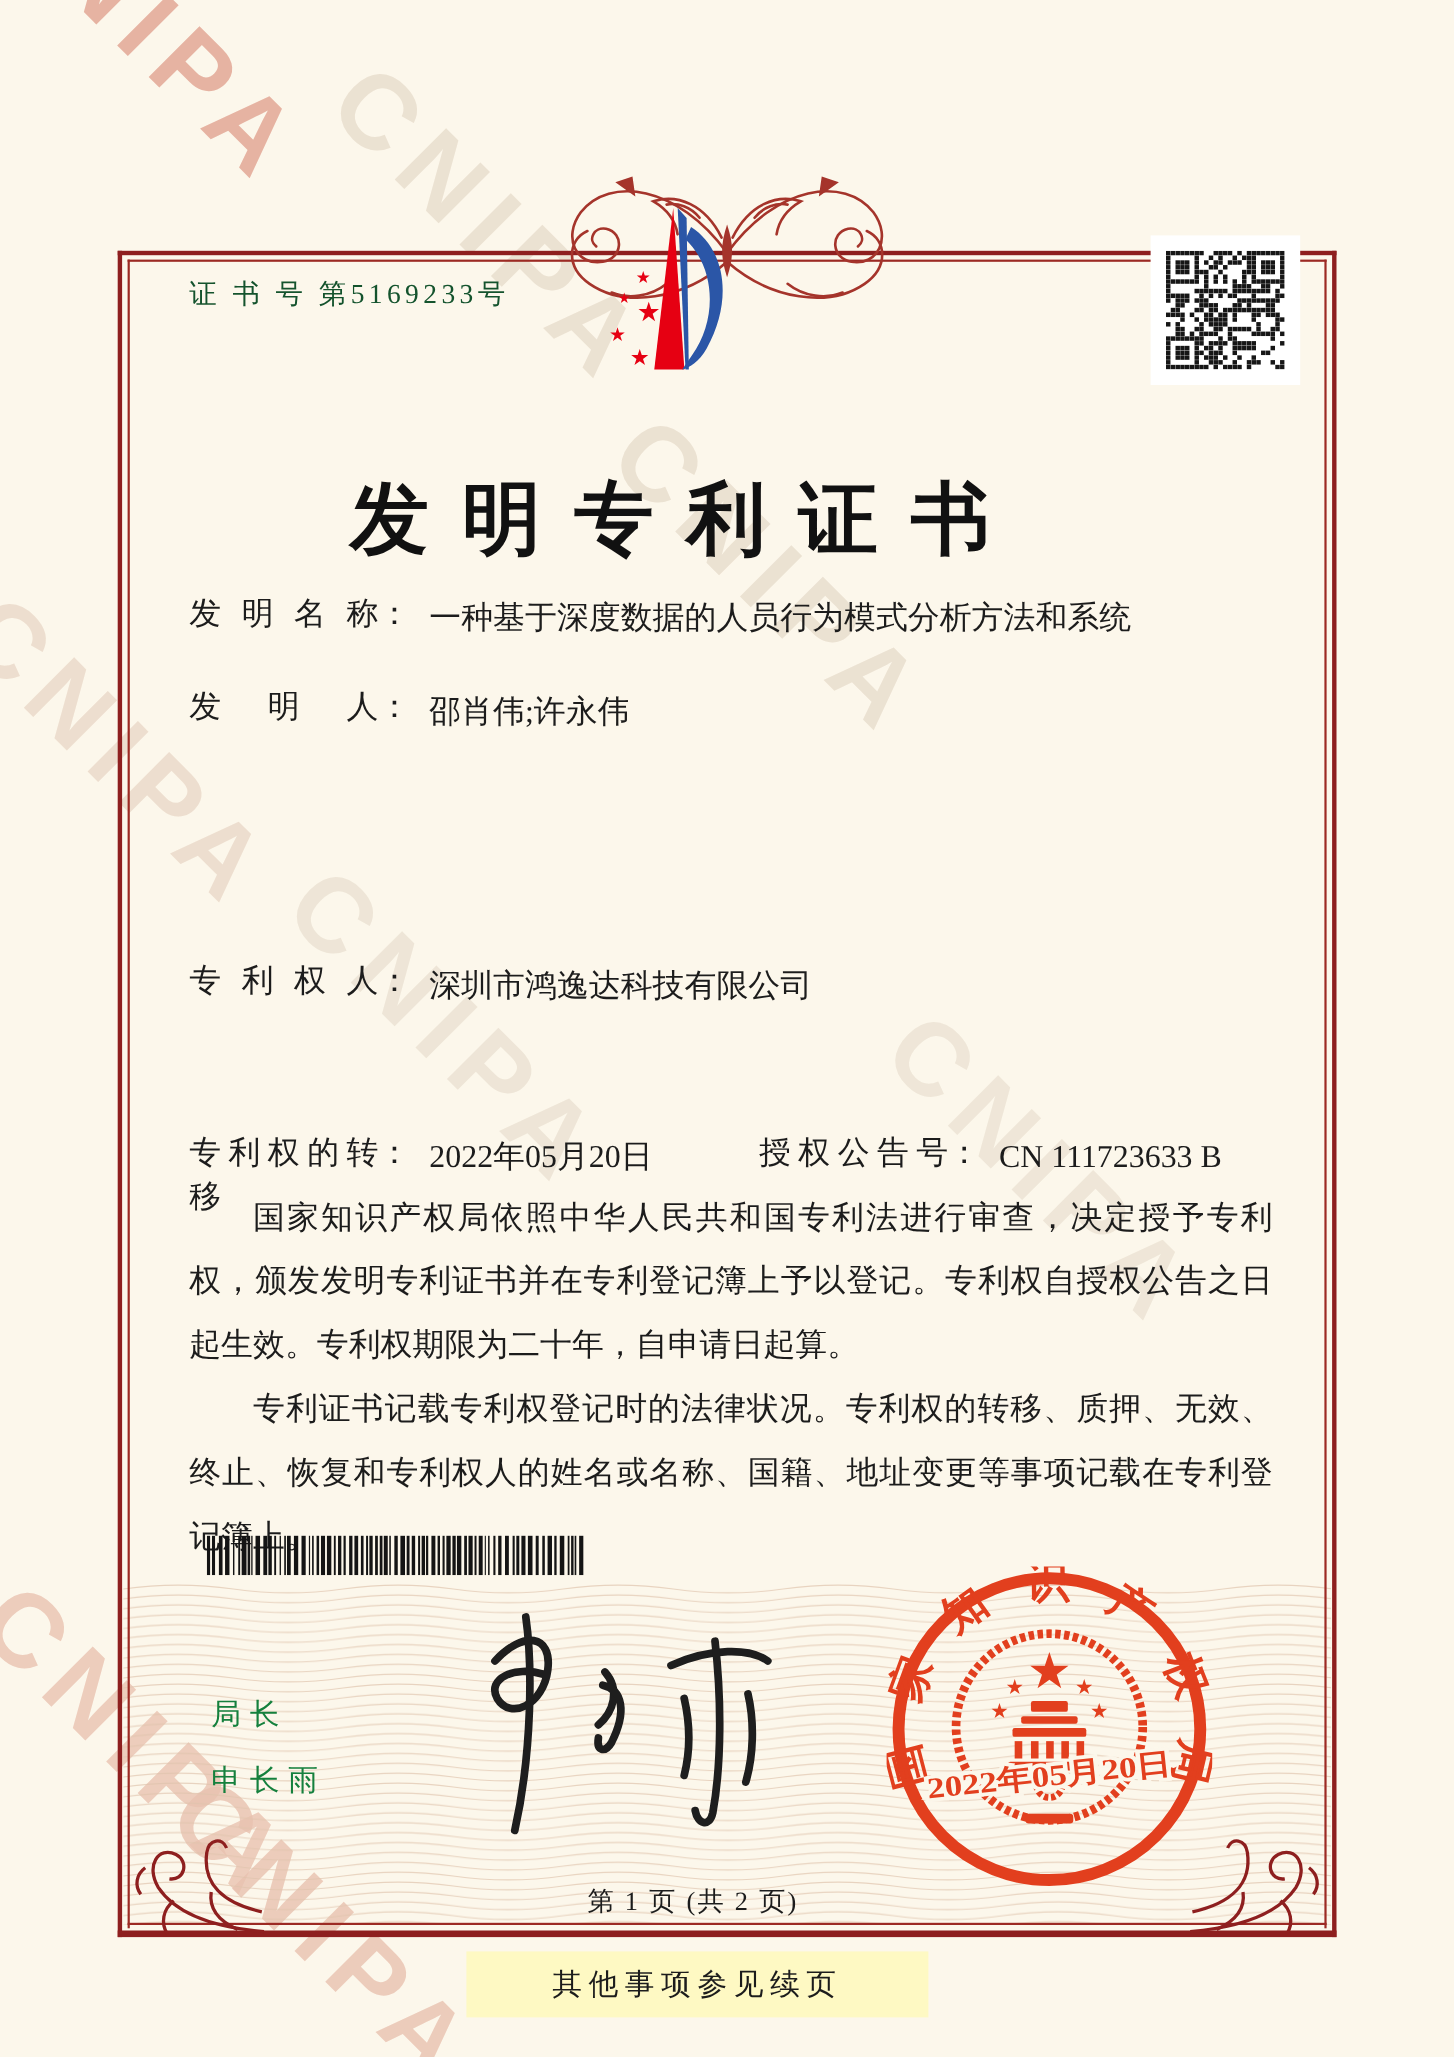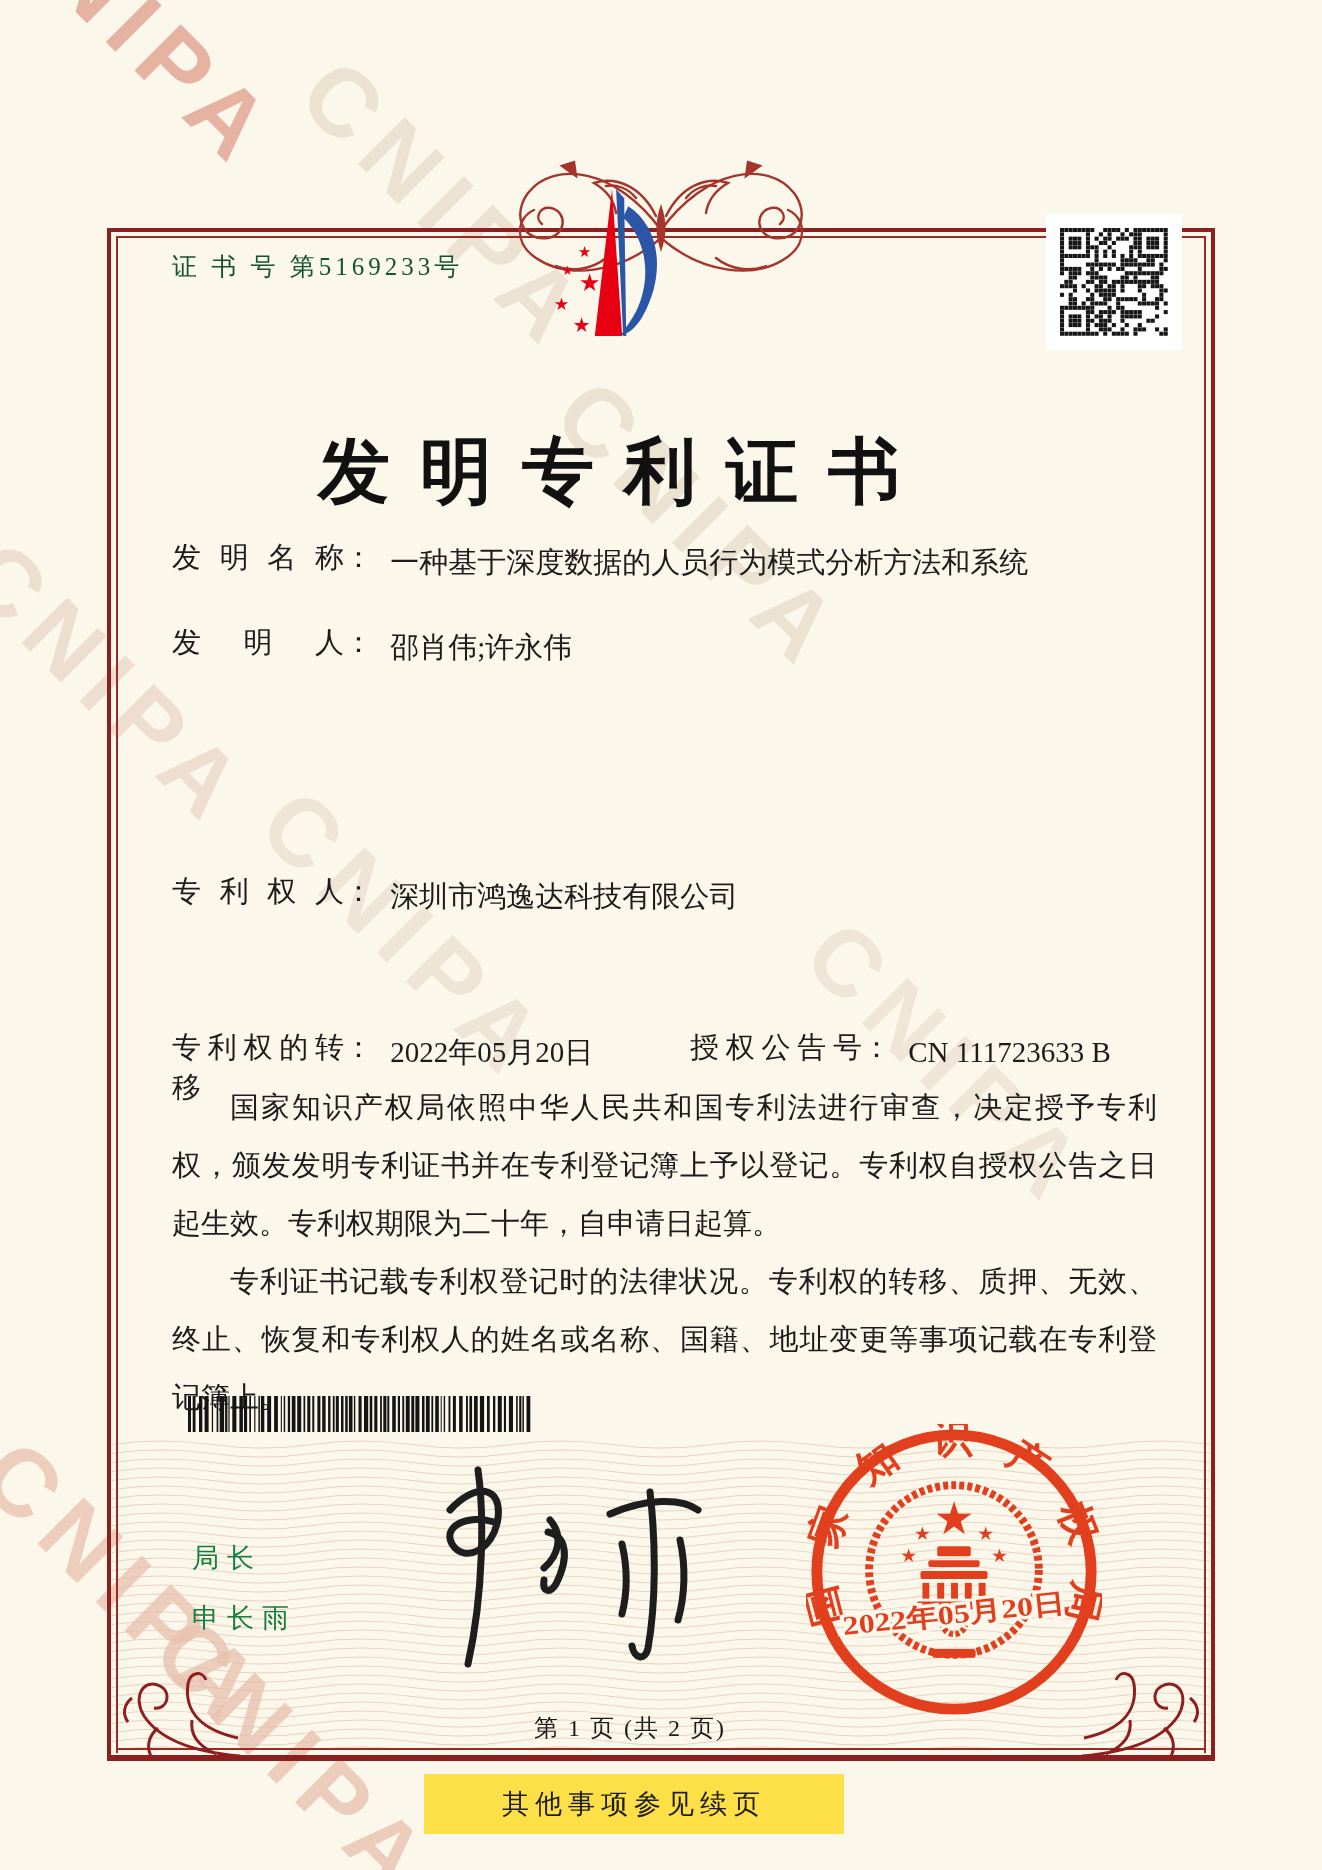--- a/index.html
+++ b/index.html
@@ -34,21 +34,21 @@
   .f-colon{display:inline-block;vertical-align:top;}
   .f-value{display:inline-block;margin-left:10px;vertical-align:top;white-space:pre-line;max-width:730px;line-height:1.72;}
   .grant2{position:absolute;left:518px;top:0;}
   .paras{position:absolute;z-index:3;left:172px;top:1078px;width:985px;font-size:29px;line-height:58px;text-align:justify;}
   .paras p{margin:0;text-indent:2em;}
   .barcode{position:absolute;z-index:3;left:188px;top:1396px;}
   .signer{position:absolute;z-index:3;left:192px;font-size:27px;letter-spacing:8px;color:#15803d;}
   .signature{position:absolute;z-index:4;left:398px;top:1452px;}
   .seal{position:absolute;z-index:5;left:806px;top:1424px;opacity:.97;}
   .page-info{position:absolute;z-index:3;left:130px;top:1712px;width:1000px;text-align:center;font-size:24px;letter-spacing:2px;}
-  .foot-note{position:absolute;z-index:3;left:424px;top:1774px;width:420px;height:60px;background:#fde047;
+  .foot-note{position:absolute;z-index:3;left:424px;top:1774px;width:420px;height:60px;background:#fef9c3;
              text-align:center;font-size:27px;line-height:60px;letter-spacing:6px;}
 </style>
 </head>
 <body>
 
 <div class="page">
 
   <div class="wm" style="left:-45px;top:-30px;font-size:95px;color:#e3a896;opacity:.85;">CNIPA</div>
   <div class="wm" style="left:1185px;top:-50px;font-size:92px;color:#e3a896;opacity:.8;">CNIPA</div>
   <div class="wm" style="left:265px;top:150px;font-size:96px;color:#ebe1d1;opacity:.95;">CNIPA</div>

